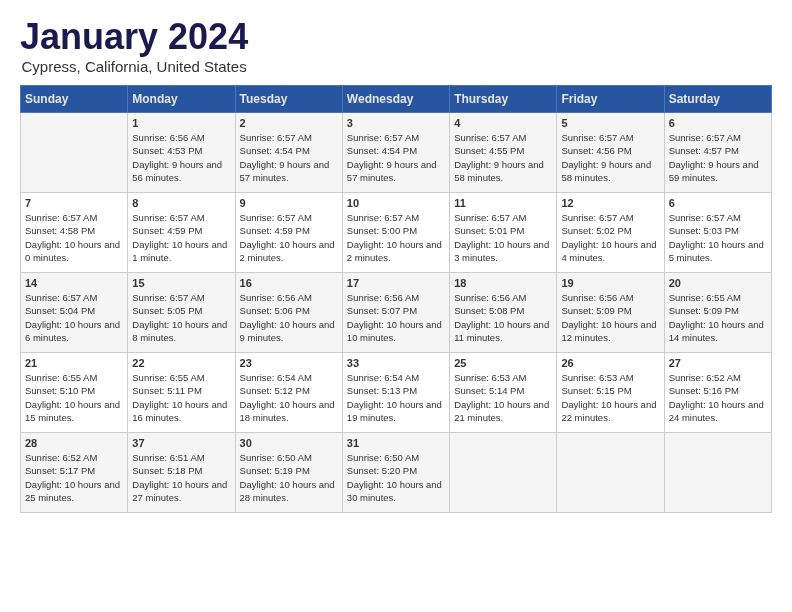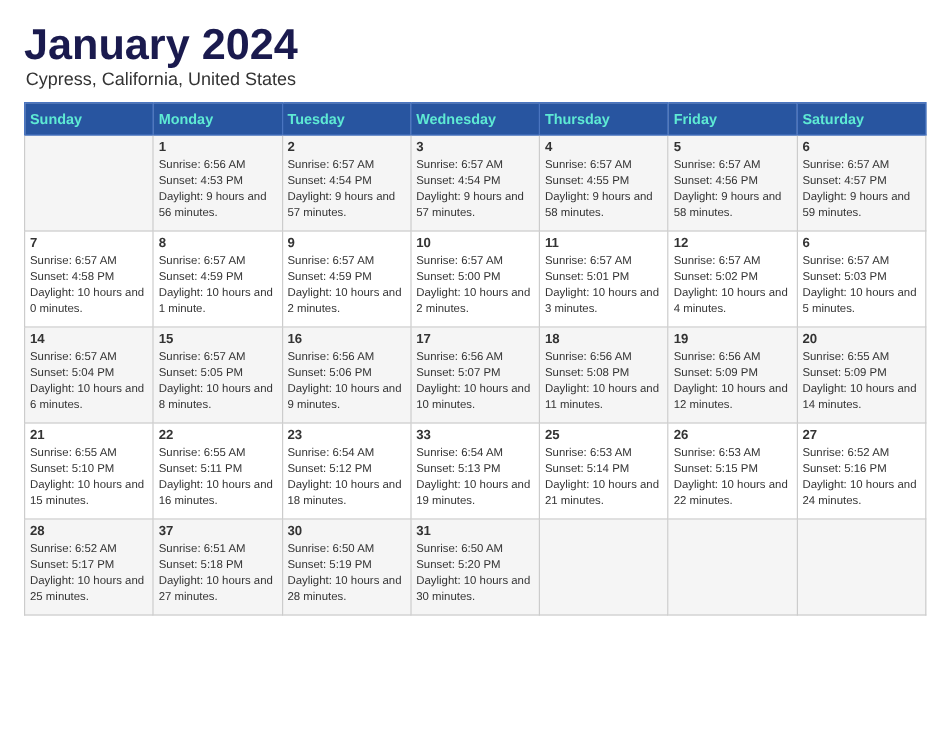--- a/index.html
+++ b/index.html
@@ -53,21 +53,21 @@
       color: #333;
       text-align: center;
     }
     table {
       width: 100%;
       border-collapse: collapse;
       table-layout: fixed;
     }
     thead tr th {
       background-color: #2855a0;
-      color: #5eead4;
+      color: #e5e5e5;
       font-size: 12px;
       font-weight: bold;
       padding: 6px 4px;
       text-align: left;
       border: 1px solid #4a75c0;
     }
     tbody tr td {
       vertical-align: top;
       font-size: 10px;
       color: #333;

